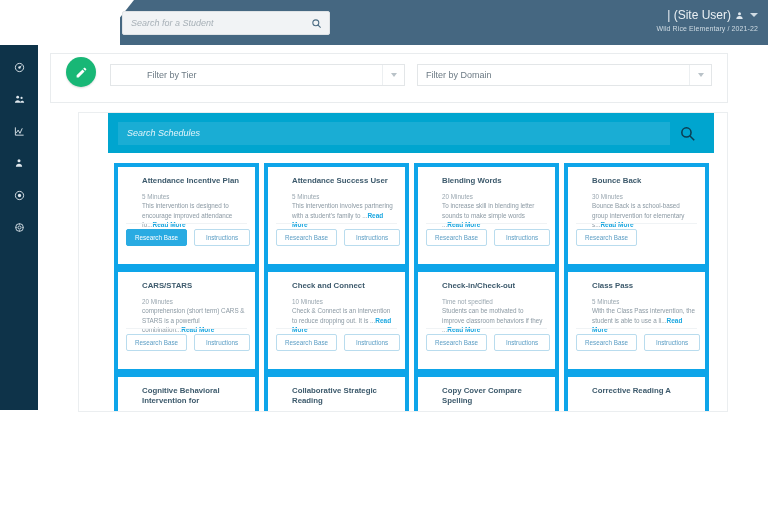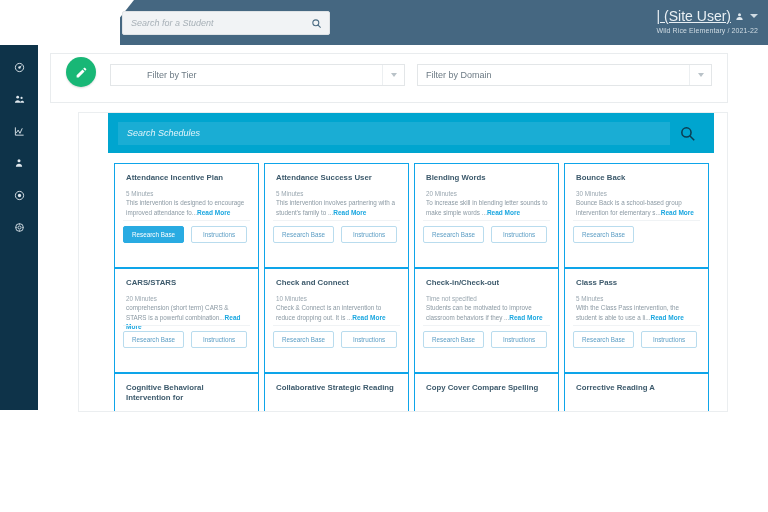--- a/index.html
+++ b/index.html
@@ -64,21 +64,21 @@
     width: 26px; height: 22px; display:flex; align-items:center; justify-content:center;
     cursor: pointer;
   }
   .icon-svg { display:block; }
 
   .hdr-user {
     position: absolute; top: 8px; right: 10px;
     text-align: right; color: #eef2f5;
   }
   .hdr-user-row { display:flex; align-items:center; justify-content:flex-end; gap:4px; }
-  .hdr-user-name { font-size: 14px; color:#eaf0f4;text-decoration:underline; }
+  .hdr-user-name { font-size: 12px; color:#eaf0f4; }
   .hdr-user-sub { font-size: 7px; color:#cfdbe3; margin-top: 3px; letter-spacing:0.1px; }
   .chevron {
     width:0;height:0;border-left:4px solid transparent;border-right:4px solid transparent;
     border-top:4px solid #cfdbe3; margin-left:2px; cursor:pointer;
   }
 
   
   .sidebar {
     position: absolute; top: 45px; left: 0; width: 38px; height: 365px;
     background: #0d3category;
@@ -142,22 +142,22 @@
   }
 
   .card-grid {
     position: absolute; top: 50px; left: 35px;
     width: 600px;
     display: grid; grid-template-columns: repeat(4, 145px);
     column-gap: 5px; row-gap: 0px;
   }
   .ivcard {
     width: 145px; height: 105px;
-    border: 1px solid #0ea5e9; background:#fff;
-    padding: 9px 8px 0 11px;
+    border: 4px solid #0ea5e9; background:#fff;
+    padding: 9px 8px 0 24px;
     position: relative;
     overflow: hidden;
   }
   .ivcard-title {
     font-size: 7.8px; color: #3d5a6c; font-weight: bold; line-height: 10px;
     margin-bottom: 6px;
   }
   .ivcard-time { font-size: 6.3px; color:#9aa7b0; line-height: 9px; }
   .ivcard-desc {
     font-size: 6.3px; color:#8b99a3; line-height: 9.5px;

